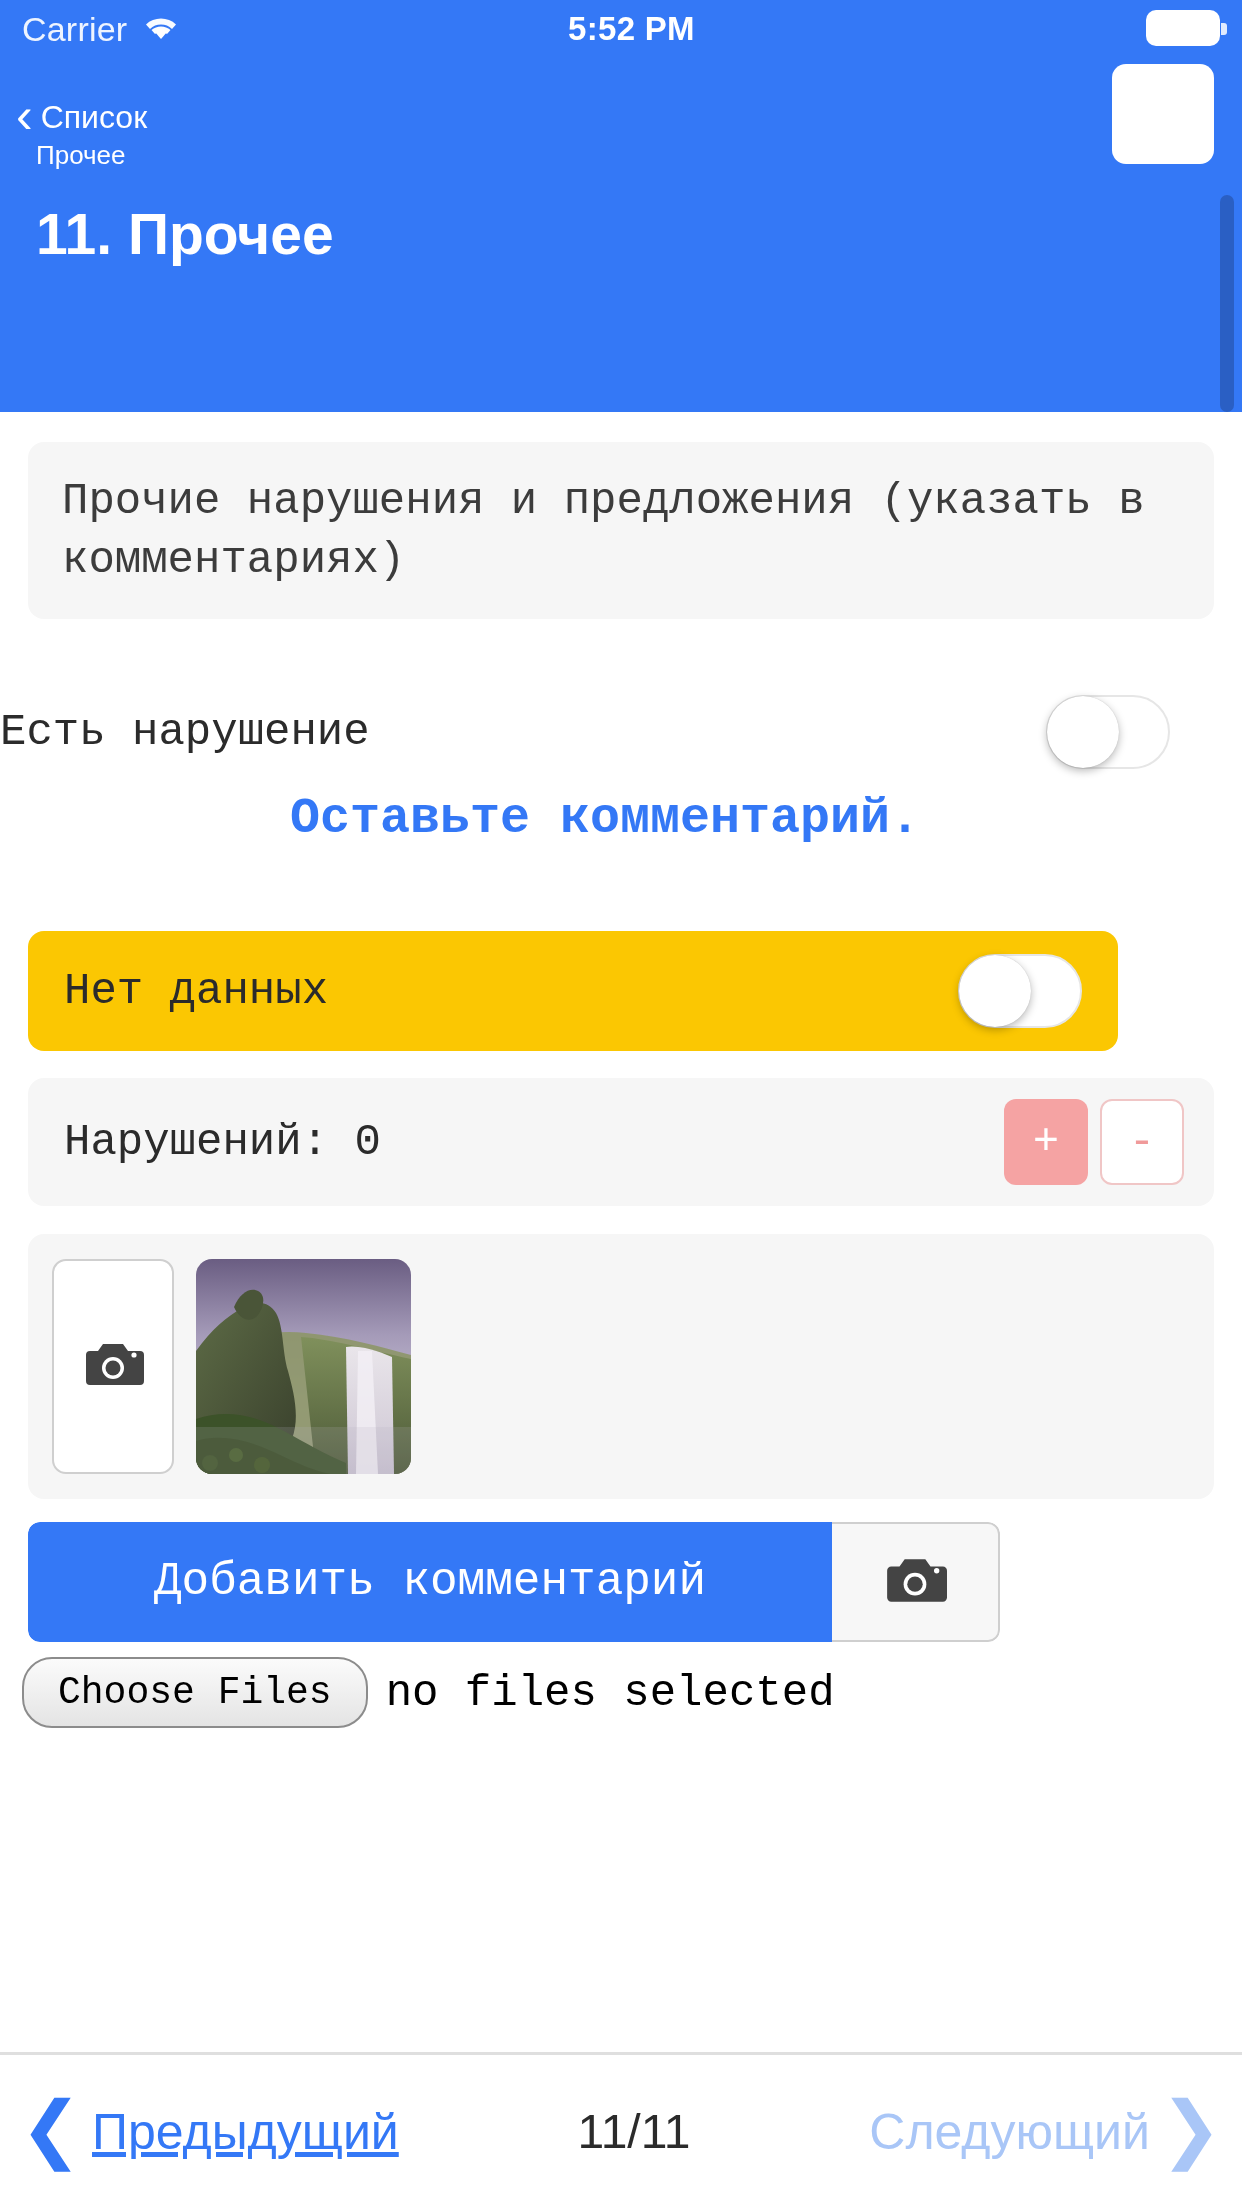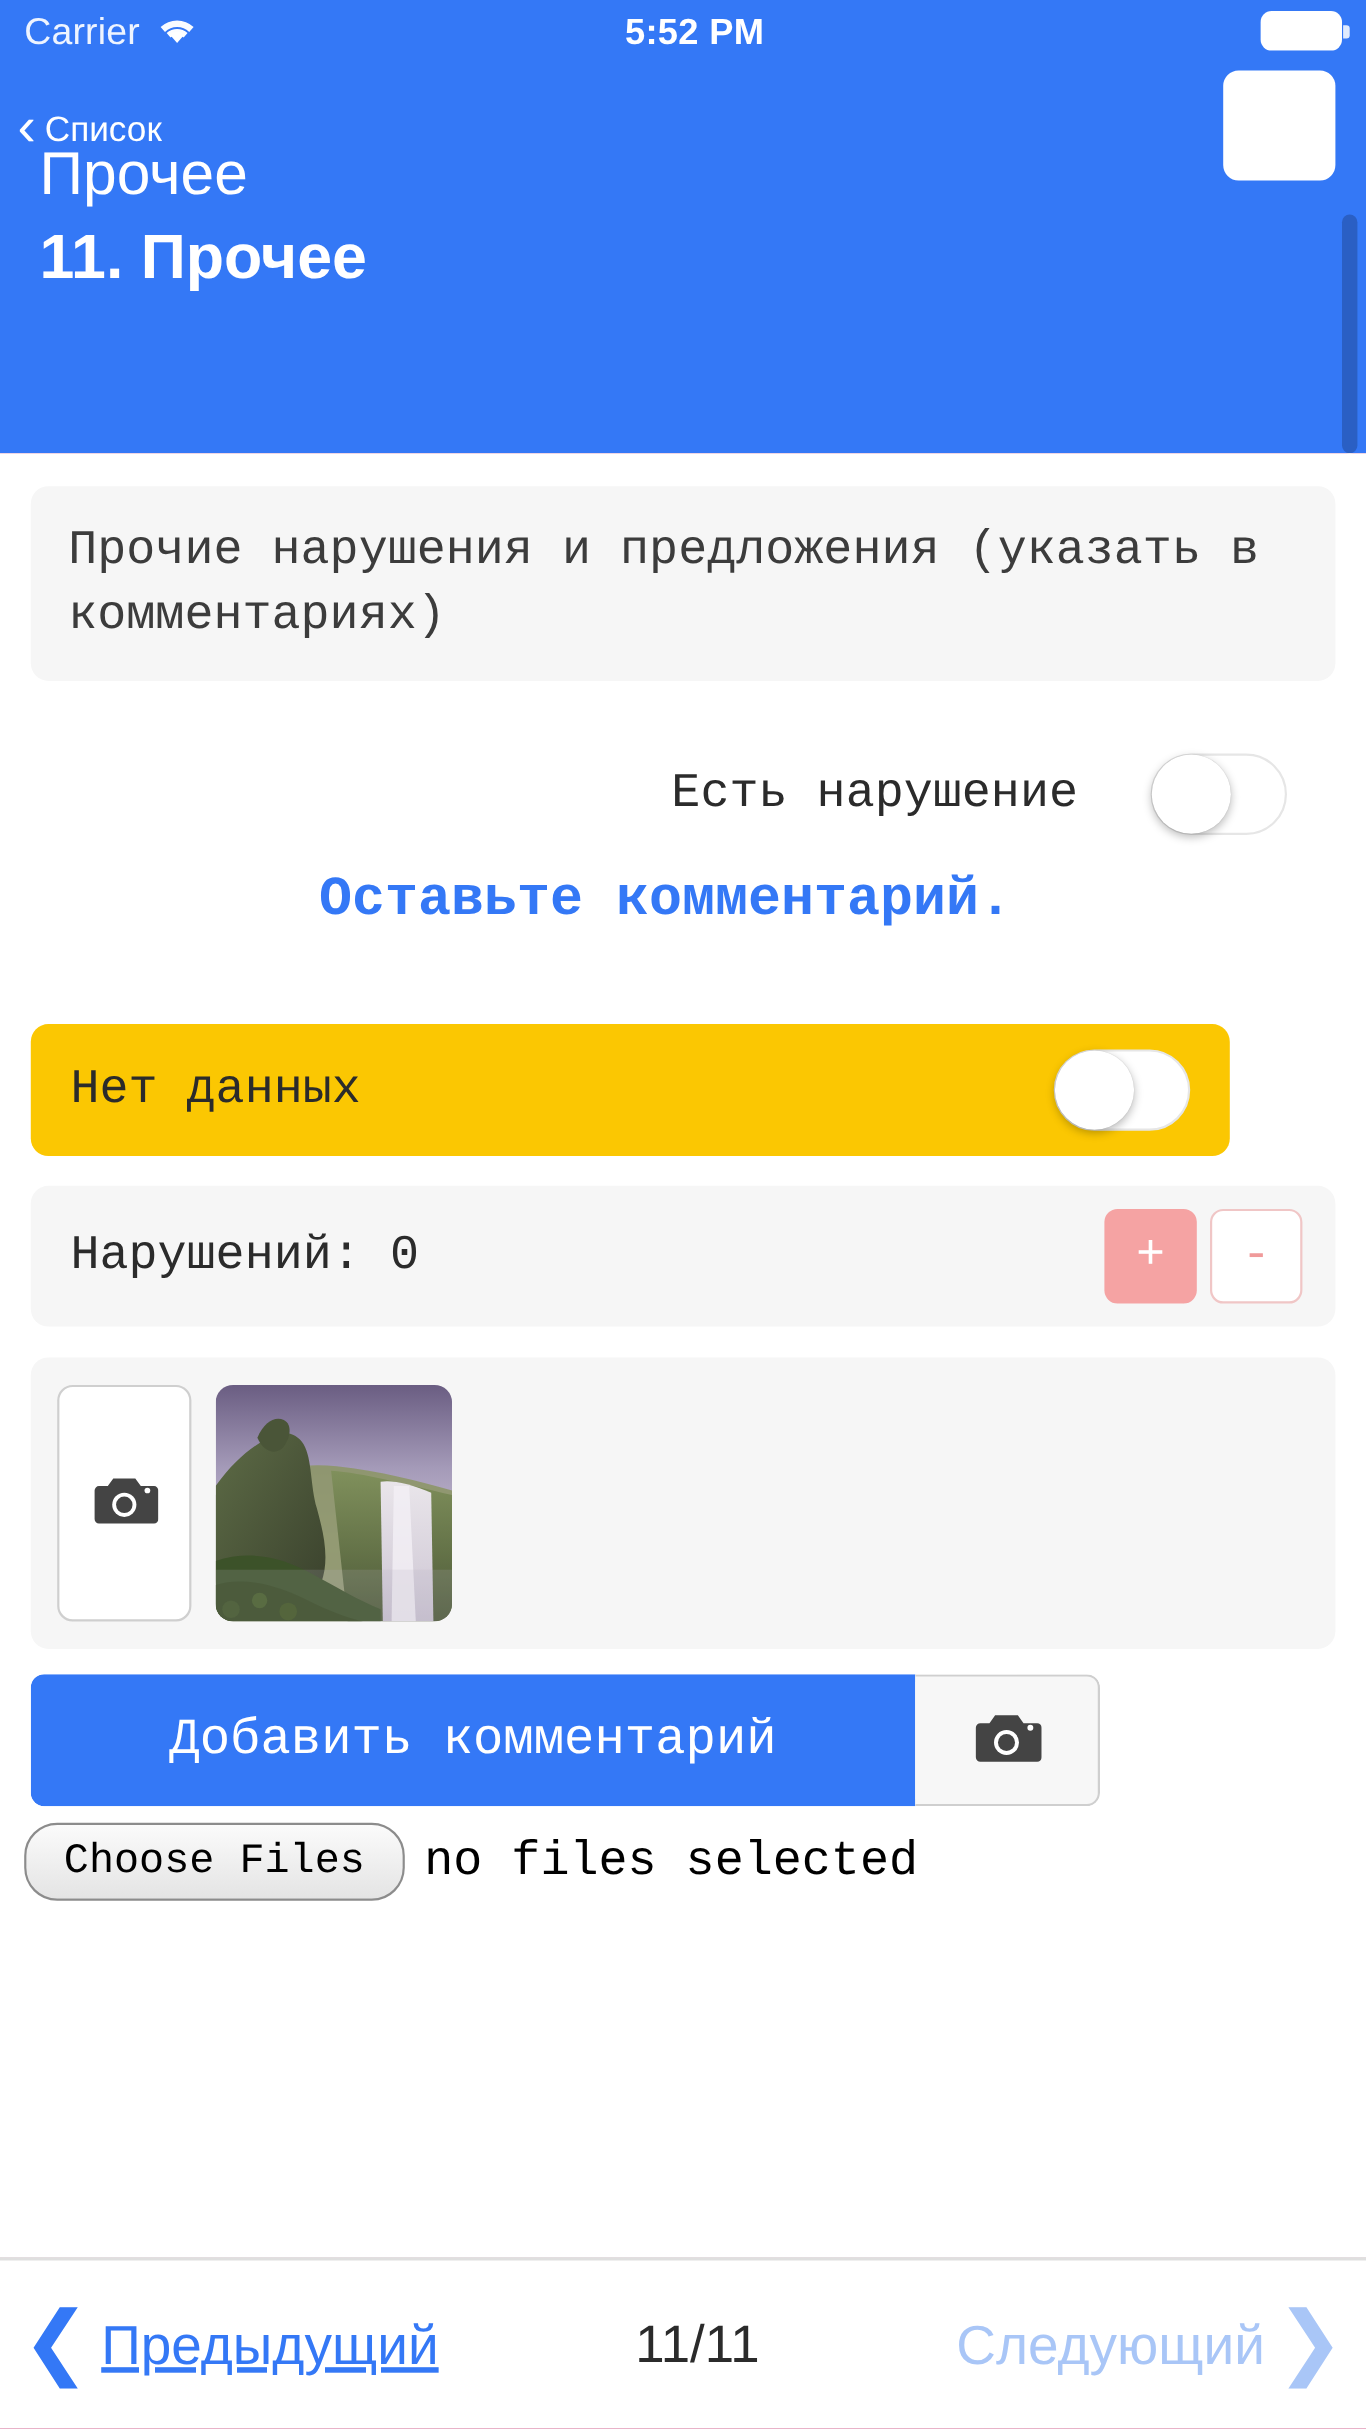--- a/index.html
+++ b/index.html
@@ -119,24 +119,24 @@
     top: 2px;
     width: 102px;
     height: 100px;
     background: #ffffff;
     border-radius: 14px;
     cursor: pointer;
   }
 
   .crumb {
     position: absolute;
-    top: 124px;
+    top: 140px;
     left: 36px;
     color: #ffffff;
-    font-size: 55px;
+    font-size: 26px;
     line-height: 1.2;
   }
   .page-title {
     position: absolute;
     top: 200px;
     left: 36px;
     color: #ffffff;
     font-size: 57px;
     font-weight: 700;
     line-height: 1.2;
@@ -184,27 +184,27 @@
     padding: 30px 34px;
   }
   .desc-text {
     color: #3c3c3c;
     font-size: 44px;
     line-height: 1.33;
   }
 
   .violation-row {
     position: absolute;
-    top: 255px;
+    top: 265px;
     left: 0;
     width: 1210px;
     height: 110px;
     display: flex;
     align-items: center;
-    justify-content: flex-end;
+    justify-content: space-between;
     gap: 66px;
     padding-right: 40px;
   }
   .violation-label {
     color: #2b2b2b;
     font-size: 44px;
   }
 
   
   .switch {

